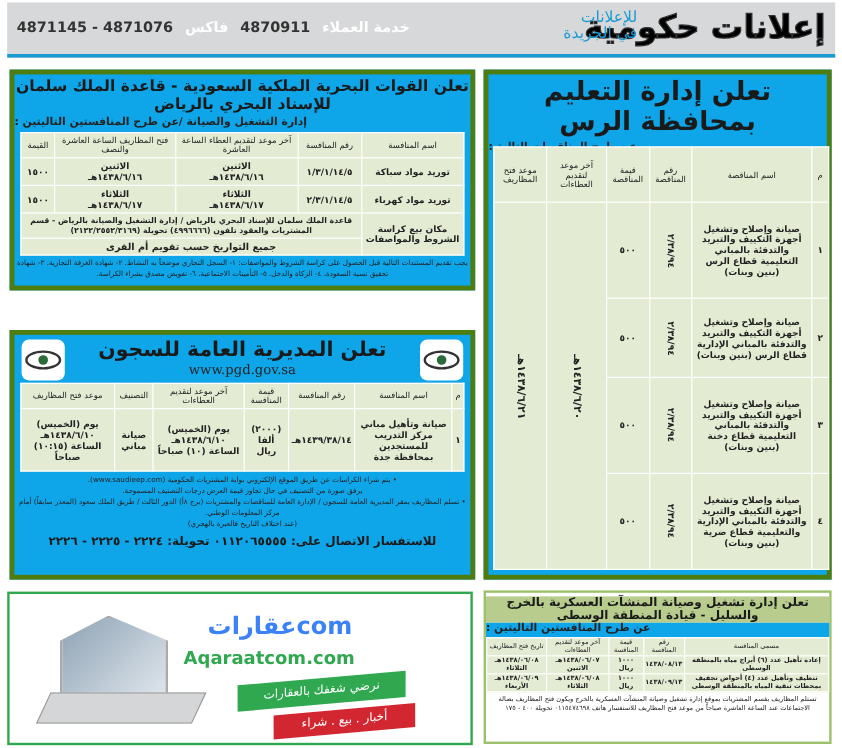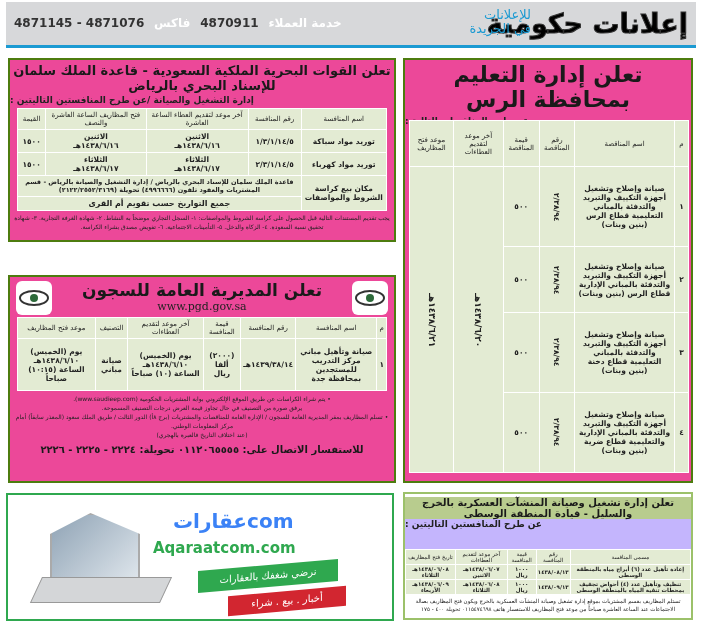--- a/index.html
+++ b/index.html
@@ -3,21 +3,21 @@
 <meta charset="utf-8">
 <style>
 *{box-sizing:border-box;margin:0;padding:0}
 body{width:702px;height:623px;background:#fff;font-family:"DejaVu Sans",sans-serif;position:relative;overflow:hidden;direction:rtl}
 .header{position:absolute;left:6px;top:2px;width:690px;height:46px;background:#d7d8da;border-bottom:3px solid #1b9ad2}
 .h-title{position:absolute;right:8px;top:6px;font-size:27px;font-weight:bold;color:#000000;-webkit-text-stroke:1px #333;letter-spacing:0}
 .h-sub{position:absolute;right:165px;top:6px;font-size:13px;color:#1b9ad2;line-height:14px;text-align:right}
 .h-contact{position:absolute;left:8px;top:14px;font-size:12px;direction:rtl;white-space:nowrap}
 .h-contact .lbl{color:#fff;font-weight:bold;margin:0 6px}
 .h-contact .num{color:#333;font-weight:bold;direction:ltr;unicode-bidi:embed}
-.panel{position:absolute;background:#ec4899;border:2px solid #4d7c0f}
+.panel{position:absolute;background:#0ea5e9;border:4px solid #4d7c0f}
 .ptitle{text-align:center;font-weight:bold;color:#1a1a1a}
 .psub{text-align:left;font-size:9px;color:#222;font-weight:bold}
 .tbl{border-collapse:collapse;background:#e3ebd3;width:100%}
 .tbl td,.tbl th{border:1px solid #fff;font-size:7.5px;text-align:center;color:#222;padding:2px;font-weight:bold}
 .tbl th{font-weight:normal;font-size:7px}
 .note{font-size:6px;color:#222;text-align:center;line-height:9px;padding:2px}
 
 #p-rass{left:403px;top:58px;width:290px;height:425px}
 #p-rass .ptitle{font-size:22px;margin-top:2px}
 #p-rass .psub{margin:4px 0 4px}
@@ -29,21 +29,21 @@
 
 #p-pris{left:8px;top:275px;width:388px;height:208px}
 #p-pris .ptitle{font-size:17px;margin-top:3px}
 .url{text-align:center;font-family:"DejaVu Serif",serif;font-size:11px;color:#222}
 .logo{position:absolute;top:4px;width:36px;height:34px;background:#fff;border-radius:6px;display:flex;align-items:center;justify-content:center}
 .eye{width:30px;height:16px;border:2px solid #333;border-radius:50%;display:flex;align-items:center;justify-content:center}
 .eye i{width:8px;height:8px;background:#2d6a3a;border-radius:50%;display:block}
 
 #p-central{left:403px;top:492px;width:290px;height:128px;background:#fff;border:2px solid #9cc16a}
 #p-central .ptitle{font-size:10px;margin-top:3px;background:#b8cc8e}
-#p-central .psub{background:#c4b5fd;padding-bottom:20px}
+#p-central .psub{background:#0ea5e9;padding-bottom:2px}
 #p-central .tbl td,#p-central .tbl th{font-size:5.5px;padding:1px}
 
 #ad{position:absolute;left:6px;top:493px;width:388px;height:128px;border:2px solid #2fa84f;background:#fff}
 .laptop{position:absolute;left:20px;top:12px;width:140px;height:100px}
 .lp-screen{position:absolute;left:22px;top:6px;width:90px;height:70px;background:linear-gradient(135deg,#8fa3b5,#dfe6ec);clip-path:polygon(0 30%,45% 0,100% 30%,100% 100%,0 100%);border:2px solid #aaa}
 .lp-base{position:absolute;left:8px;top:70px;width:130px;height:26px;background:#d4d6d8;transform:skewX(-25deg);border:1px solid #999}
 .aq-logo{position:absolute;left:165px;top:14px;font-size:20px;color:#3b82f6;font-weight:bold;direction:ltr}
 .aq-url{position:absolute;left:145px;top:44px;font-size:15px;color:#2fa84f;font-weight:bold;direction:ltr}
 .jaz{position:absolute;right:14px;top:20px;font-size:22px;font-weight:bold;color:#222}
 .ban-g{position:absolute;left:190px;top:70px;width:140px;height:22px;background:#2fa84f;color:#fff;font-size:10px;text-align:center;line-height:22px;transform:skewY(-5deg)}

